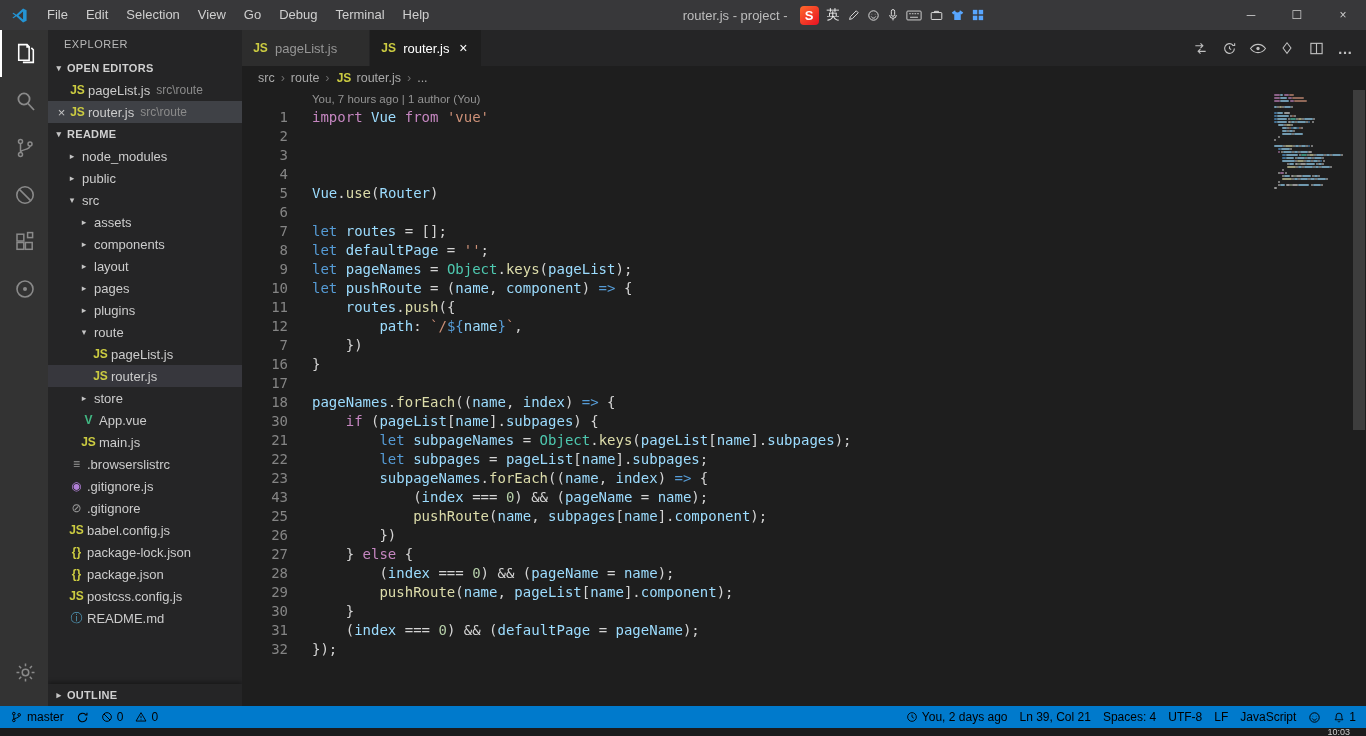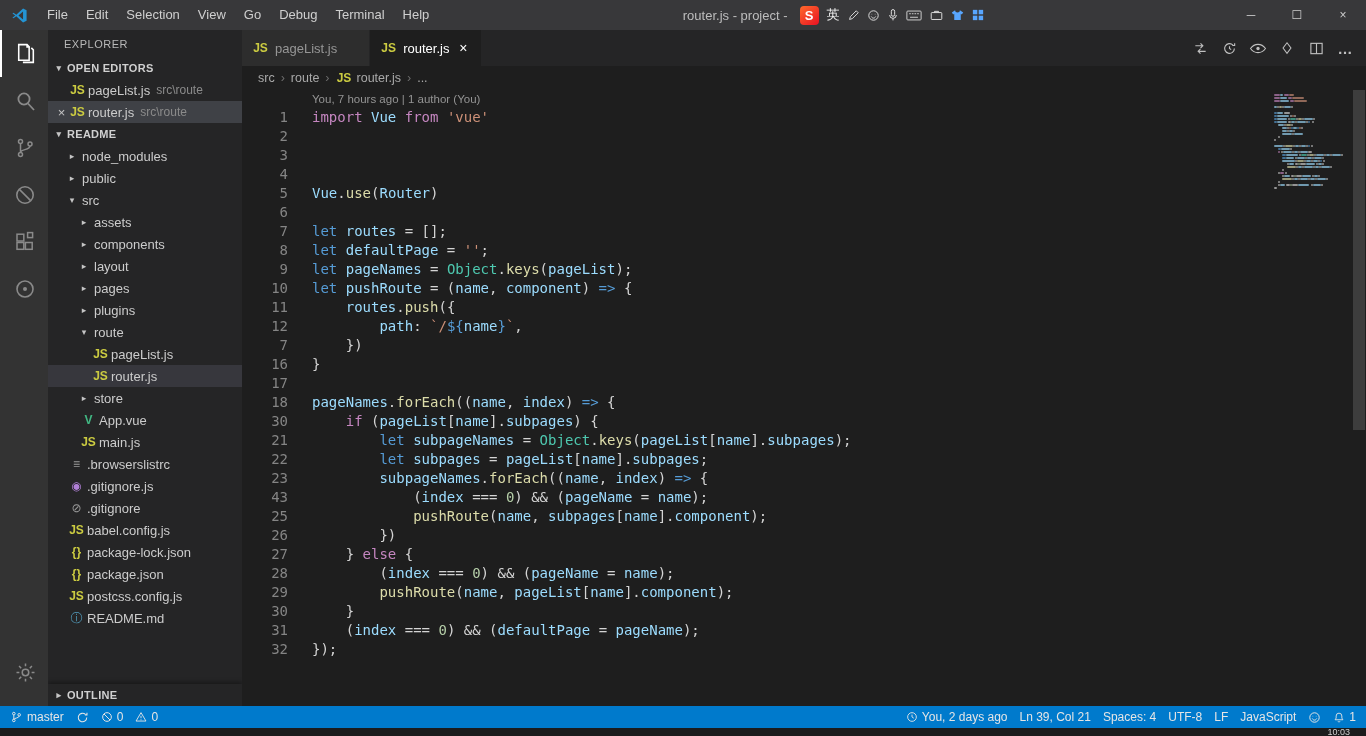--- a/index.html
+++ b/index.html
@@ -65,21 +65,21 @@
   .code-line{display:flex;height:19px;}
   .gutter-num{flex:0 0 46px;width:46px;text-align:right;color:#858585;}
   .line-text{padding-left:24px;white-space:pre;color:#d4d4d4;}
   .minimap{position:absolute;top:4px;right:14px;width:78px;}
   .mm-row{height:2px;margin-bottom:1px;display:flex;}
   .mm-row span{height:2px;border-radius:1px;opacity:.65;}
   .scrollbar{position:absolute;top:0;right:0;width:14px;height:100%;}
   .scroll-thumb{position:absolute;top:0;left:1px;width:12px;height:340px;background:rgba(121,121,121,.35);}
 
   
-  .statusbar{flex:0 0 22px;background:#007acc;color:#e5e5e5;display:flex;align-items:center;font-size:12px;padding:0 4px;}
+  .statusbar{flex:0 0 22px;background:#007acc;color:#000000;display:flex;align-items:center;font-size:12px;padding:0 4px;}
   .sb-item{display:flex;align-items:center;gap:4px;padding:0 6px;height:22px;white-space:nowrap;}
   .sb-right{margin-left:auto;display:flex;}
   .sb-item .icon{display:flex;align-items:center;}
 
   
   .taskbar{height:8px;background:#1b1b1c;position:relative;overflow:hidden;}
   .taskbar .clock{position:absolute;right:16px;top:0;color:#cfcfcf;font-size:9px;line-height:9px;}
 </style>
 </head>
 <body>

